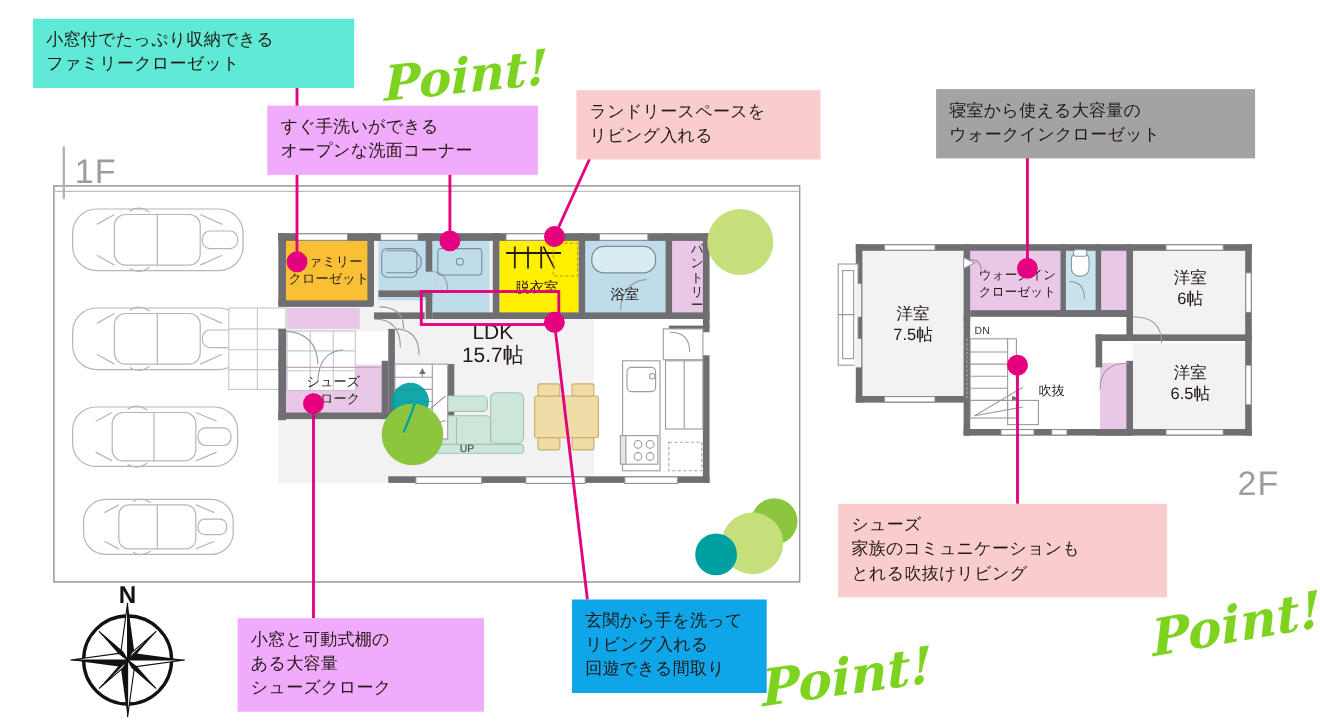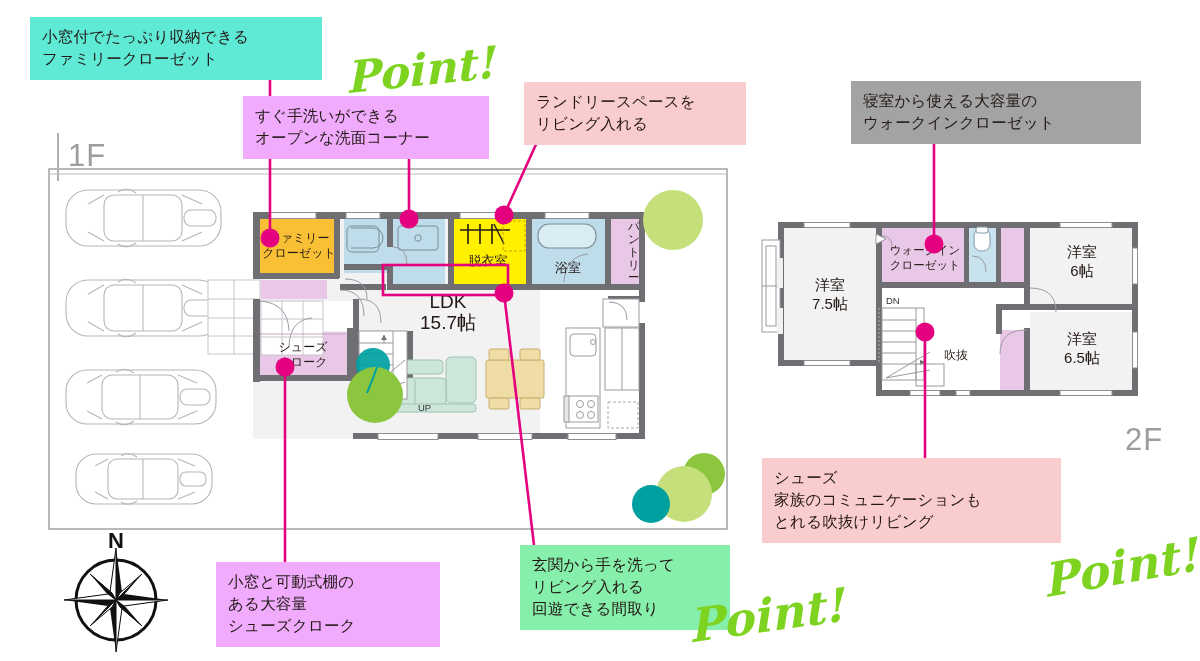--- a/index.html
+++ b/index.html
@@ -455,21 +455,21 @@
 ファミリークローゼット</div>
     <div class="callout" id="callout-washbasin" style="left: 243px; top: 96px; width: 246px; min-height: 58px; background: #f0abfc;">すぐ手洗いができる
 オープンな洗面コーナー</div>
     <div class="callout" id="callout-laundry" style="left: 524px; top: 82px; width: 222px; min-height: 58px; background: rgb(249, 205, 205);">ランドリースペースを
 リビング入れる</div>
     <div class="callout" id="callout-walk-in-closet" style="left: 851px; top: 81px; width: 290px; min-height: 58px; background: #a3a3a3;">寝室から使える大容量の
 ウォークインクローゼット</div>
     <div class="callout" id="callout-shoes-closet" style="left: 216px; top: 562px; width: 224px; min-height: 80px; background: #f0abfc;">小窓と可動式棚の
 ある大容量
 シューズクローク</div>
-    <div class="callout" id="callout-entrance-flow" style="left: 520px; top: 545px; width: 210px; min-height: 80px; background: #86efac;">玄関から手を洗って
+    <div class="callout" id="callout-entrance-flow" style="left: 520px; top: 545px; width: 177px; min-height: 80px; background: #0ea5e9;">玄関から手を洗って
 リビング入れる
 回遊できる間取り</div>
     <div class="callout" id="callout-atrium-living" style="left: 762px; top: 458px; width: 299px; min-height: 80px; background: rgb(249, 205, 205);">シューズ
 家族のコミュニケーションも
 とれる吹抜けリビング</div>
   </div>
 
 <div id="point-layer">
     <div class="pointmark" id="point-mark-top" style="left: 349px; top: 44px; font-size: 44px; color: rgb(126, 211, 33); transform: rotate(-6deg) skewX(-6deg);">Point!</div>
     <div class="pointmark" id="point-mark-bottom-left" style="left: 692px; top: 588px; font-size: 46px; color: rgb(126, 211, 33); transform: rotate(-8deg) skewX(-6deg);">Point!</div>

